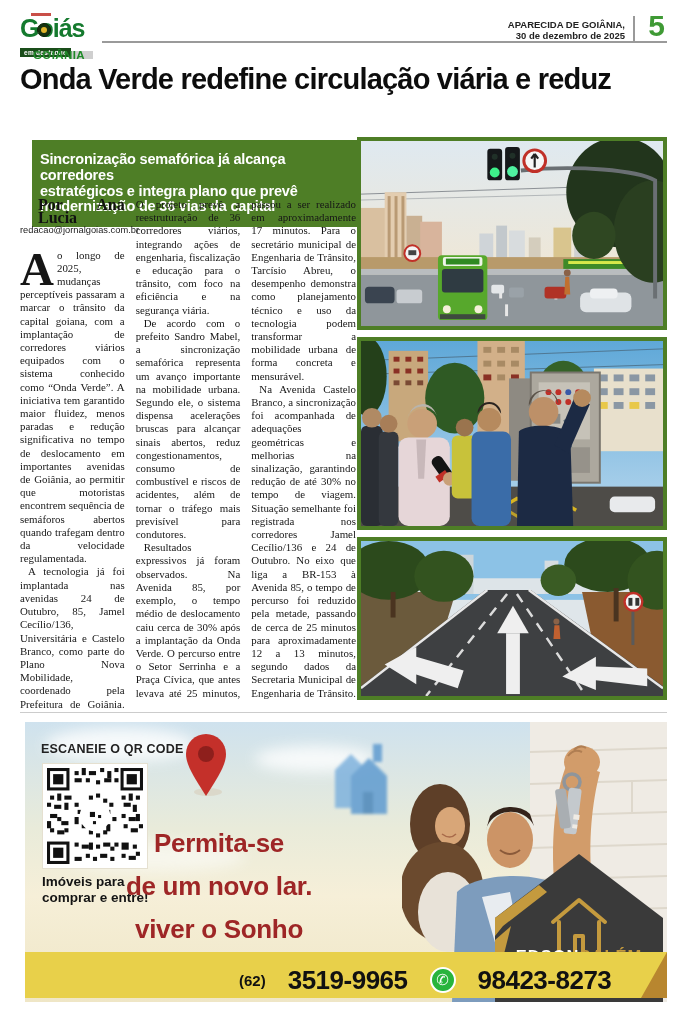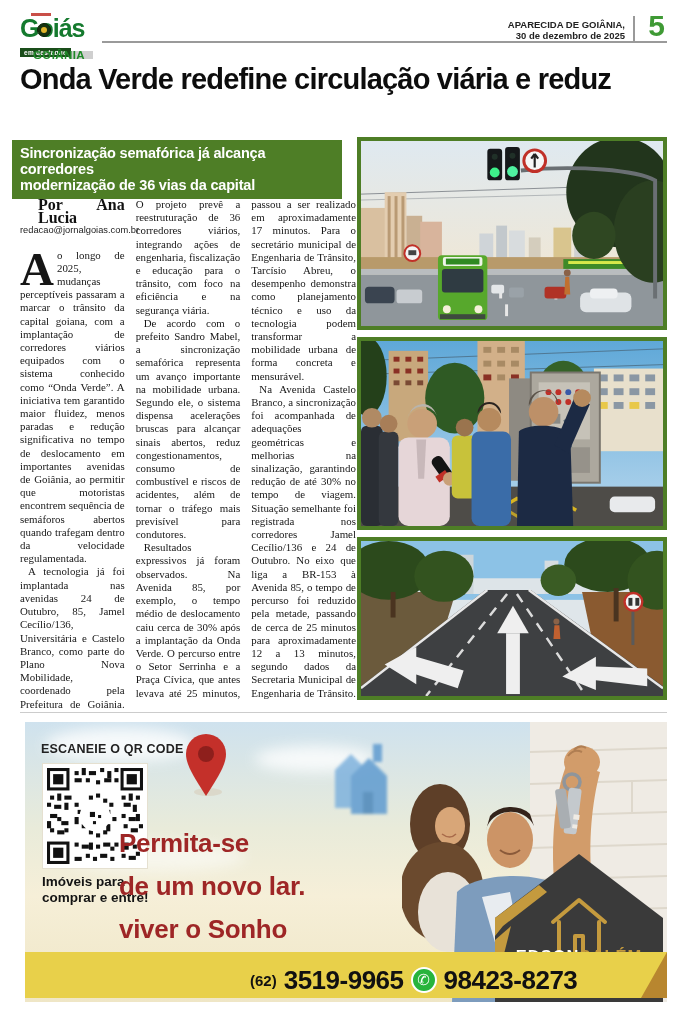--- a/index.html
+++ b/index.html
@@ -22,21 +22,21 @@
   .header-rule{position:absolute;left:102px;top:41px;width:565px;height:2px;background:#9a9a9a;}
   .dateline{position:absolute;right:62px;top:19px;text-align:right;font-size:9.5px;line-height:11px;font-weight:bold;color:#222;}
   .dateline span{display:block;}
   .date-divider{position:absolute;right:52px;top:16px;width:2px;height:26px;background:#999;}
   .page-number{position:absolute;right:22px;top:9px;font-size:30px;font-weight:bold;color:var(--page-green);}
   .section-label{position:absolute;left:33px;top:49px;font-size:11.5px;font-weight:bold;letter-spacing:.4px;color:var(--section-green);}
 
   
   .headline{position:absolute;left:20px;top:63px;width:652px;font-size:29px;line-height:33px;font-weight:bold;letter-spacing:-.8px;color:#0d0d0d;}
   .headline span{display:block;}
-  .subhead-box{position:absolute;left:12px;top:140px;width:330px;background:var(--accent-green);color:#fff;padding:6px 8px;font-size:14.5px;line-height:15.8px;font-weight:bold;letter-spacing:-.2px;}
+  .subhead-box{position:absolute;left:32px;top:140px;width:330px;background:var(--accent-green);color:#fff;padding:12px 8px;font-size:14.5px;line-height:15.8px;font-weight:bold;letter-spacing:-.2px;}
   .subhead-box span{display:block;}
 
   
   .columns{position:absolute;left:20px;top:198px;width:336px;height:514px;
     column-count:3;column-gap:11px;column-fill:auto;overflow:hidden;
     font-family:"Liberation Serif",serif;font-size:10.9px;line-height:13.2px;
     text-align:justify;color:#161616;}
   .byline{font-family:Liberation Serif, serif;font-size:16px;font-weight:bold;color:#111;margin-left:18px;}
   .byline-email{font-family:"Liberation Sans",sans-serif;font-size:9.3px;color:#222;margin-bottom:11px;}
   .columns p{margin:0;text-indent:8px;}
@@ -56,37 +56,37 @@
   .ad{position:absolute;left:25px;top:722px;width:642px;height:280px;overflow:hidden;
       background:linear-gradient(180deg,#cfe2ee 0%,#e9ebda 38%,#f6efd8 62%,#efe6c6 100%);}
   .cloud{position:absolute;background:#fff;border-radius:50%;filter:blur(7px);opacity:.8;}
   .cloud.c1{left:20px;top:6px;width:150px;height:34px;}
   .cloud.c2{left:230px;top:24px;width:120px;height:26px;}
   .cloud.c3{left:40px;top:120px;width:180px;height:30px;opacity:.5;}
   .scan-label{position:absolute;left:16px;top:20px;font-size:12.5px;font-weight:bold;color:#222;letter-spacing:.2px;}
   .qr{position:absolute;left:18px;top:42px;width:104px;height:104px;background:#fff;padding:4px;box-shadow:0 0 0 1px #e5e0d0;}
   .qr-caption{position:absolute;left:17px;top:152px;width:125px;font-size:13.5px;line-height:16px;font-weight:bold;color:#141414;}
   .pin{position:absolute;left:158px;top:12px;width:46px;height:64px;}
-  .slogan{position:absolute;left:94px;top:100px;width:232px;color:var(--ad-red);font-size:26px;line-height:43px;font-weight:bold;letter-spacing:-.3px;}
+  .slogan{position:absolute;left:78px;top:100px;width:232px;text-align:center;color:var(--ad-red);font-size:26px;line-height:43px;font-weight:bold;letter-spacing:-.3px;}
   .slogan span{display:block;}
   .house-blue{position:absolute;left:300px;top:12px;width:74px;height:84px;filter:blur(1.5px);opacity:.85;}
   .couple{position:absolute;right:0;top:0;width:265px;height:280px;}
   .badge{position:absolute;right:4px;bottom:0;width:168px;height:152px;}
   .badge svg{position:absolute;left:0;top:0;}
   .badge-text{position:absolute;left:0;width:100%;text-align:center;}
   .brand{top:97px;font-size:16.5px;font-weight:bold;letter-spacing:1px;}
   .brand .b1{color:#fff;}
   .brand .b2{color:var(--badge-gold);}
   .brand-sub{top:119px;font-size:6.8px;letter-spacing:2.4px;color:var(--badge-gold);}
   .brand-creci{top:131px;font-size:7.5px;color:#e8e8e8;letter-spacing:.5px;}
   .band{position:absolute;left:0;top:230px;width:100%;height:46px;background:var(--ad-yellow);}
   .band::after{content:"";position:absolute;right:0;bottom:0;width:0;height:0;border-left:26px solid transparent;border-bottom:46px solid #b8862f;}
   .address{position:absolute;left:13px;top:7px;font-size:10.3px;line-height:15.5px;font-weight:bold;color:#1c1c1c;}
   .address span{display:block;}
-  .phones{position:absolute;left:225px;top:0;height:56px;display:flex;align-items:center;gap:7px;color:#111;}
+  .phones{position:absolute;left:214px;top:0;height:56px;display:flex;align-items:center;gap:22px;color:#111;}
   .area-code{font-size:15px;font-weight:bold;}
   .phone-big{font-size:26px;font-weight:bold;letter-spacing:-.5px;}
   .wa-icon{width:26px;height:26px;border-radius:50%;background:var(--whatsapp-green);color:#fff;display:flex;align-items:center;justify-content:center;font-size:15px;border:2px solid #fff;}
 </style>
 </head>
 <body>
 
 <div class="page">
 
   <div class="logo">
@@ -106,20 +106,21 @@
   </div>
   <div class="date-divider"></div>
   <div class="page-number">5</div>
   <div class="section-label">GOIÂNIA</div>
 
   <h1 class="headline">
     <span>Onda Verde redefine circulação viária e reduz</span>
   </h1>
   <div class="subhead-box">
     <span>Sincronização semafórica já alcança corredores</span>
+    <span>estratégicos e integra plano que prevê</span>
     <span>modernização de 36 vias da capital</span>
   </div>
 
   <div class="columns">
     <div class="byline">Por Ana Lucia</div>
     <div class="byline-email">redacao@jornalgoias.com.br</div>
     <p class="lead"><span class="drop-cap">A</span><span>o longo de 2025, mudanças perceptíveis passaram a marcar o trânsito da capital goiana, com a implantação de corredores viários equipados com o sistema conhecido como “Onda Verde”. A iniciativa tem garantido maior fluidez, menos paradas e redução significativa no tempo de deslocamento em importantes avenidas de Goiânia, ao permitir que motoristas encontrem sequência de semáforos abertos quando trafegam dentro da velocidade regulamentada.</span></p>
     <div class="plist">
       
     <p>A tecnologia já foi implantada nas avenidas 24 de Outubro, 85, Jamel Cecílio/136, Universitária e Castelo Branco, como parte do Plano Nova Mobilidade, coordenado pela Prefeitura de Goiânia. O projeto prevê a reestruturação de 36 corredores viários, integrando ações de engenharia, fiscalização e educação para o trânsito, com foco na eficiência e na segurança viária.</p><p>De acordo com o prefeito Sandro Mabel, a sincronização semafórica representa um avanço importante na mobilidade urbana. Segundo ele, o sistema dispensa acelerações bruscas para alcançar sinais abertos, reduz congestionamentos, consumo de combustível e riscos de acidentes, além de tornar o tráfego mais previsível para condutores.</p><p>Resultados expressivos já foram observados. Na Avenida 85, por exemplo, o tempo médio de deslocamento caiu cerca de 30% após a implantação da Onda Verde. O percurso entre o Setor Serrinha e a Praça Cívica, que antes levava até 25 minutos, passou a ser realizado em aproximadamente 17 minutos. Para o secretário municipal de Engenharia de Trânsito, Tarcísio Abreu, o desempenho demonstra como planejamento técnico e uso da tecnologia podem transformar a mobilidade urbana de forma concreta e mensurável.</p><p>Na Avenida Castelo Branco, a sincronização foi acompanhada de adequações geométricas e melhorias na sinalização, garantindo redução de até 30% no tempo de viagem. Situação semelhante foi registrada nos corredores Jamel Cecílio/136 e 24 de Outubro. No eixo que liga a BR-153 à Avenida 85, o tempo de percurso foi reduzido pela metade, passando de cerca de 25 minutos para aproximadamente 12 a 13 minutos, segundo dados da Secretaria Municipal de Engenharia de Trânsito. Além das melhorias já implantadas, a administração municipal prepara uma nova etapa do projeto.</p></div>

